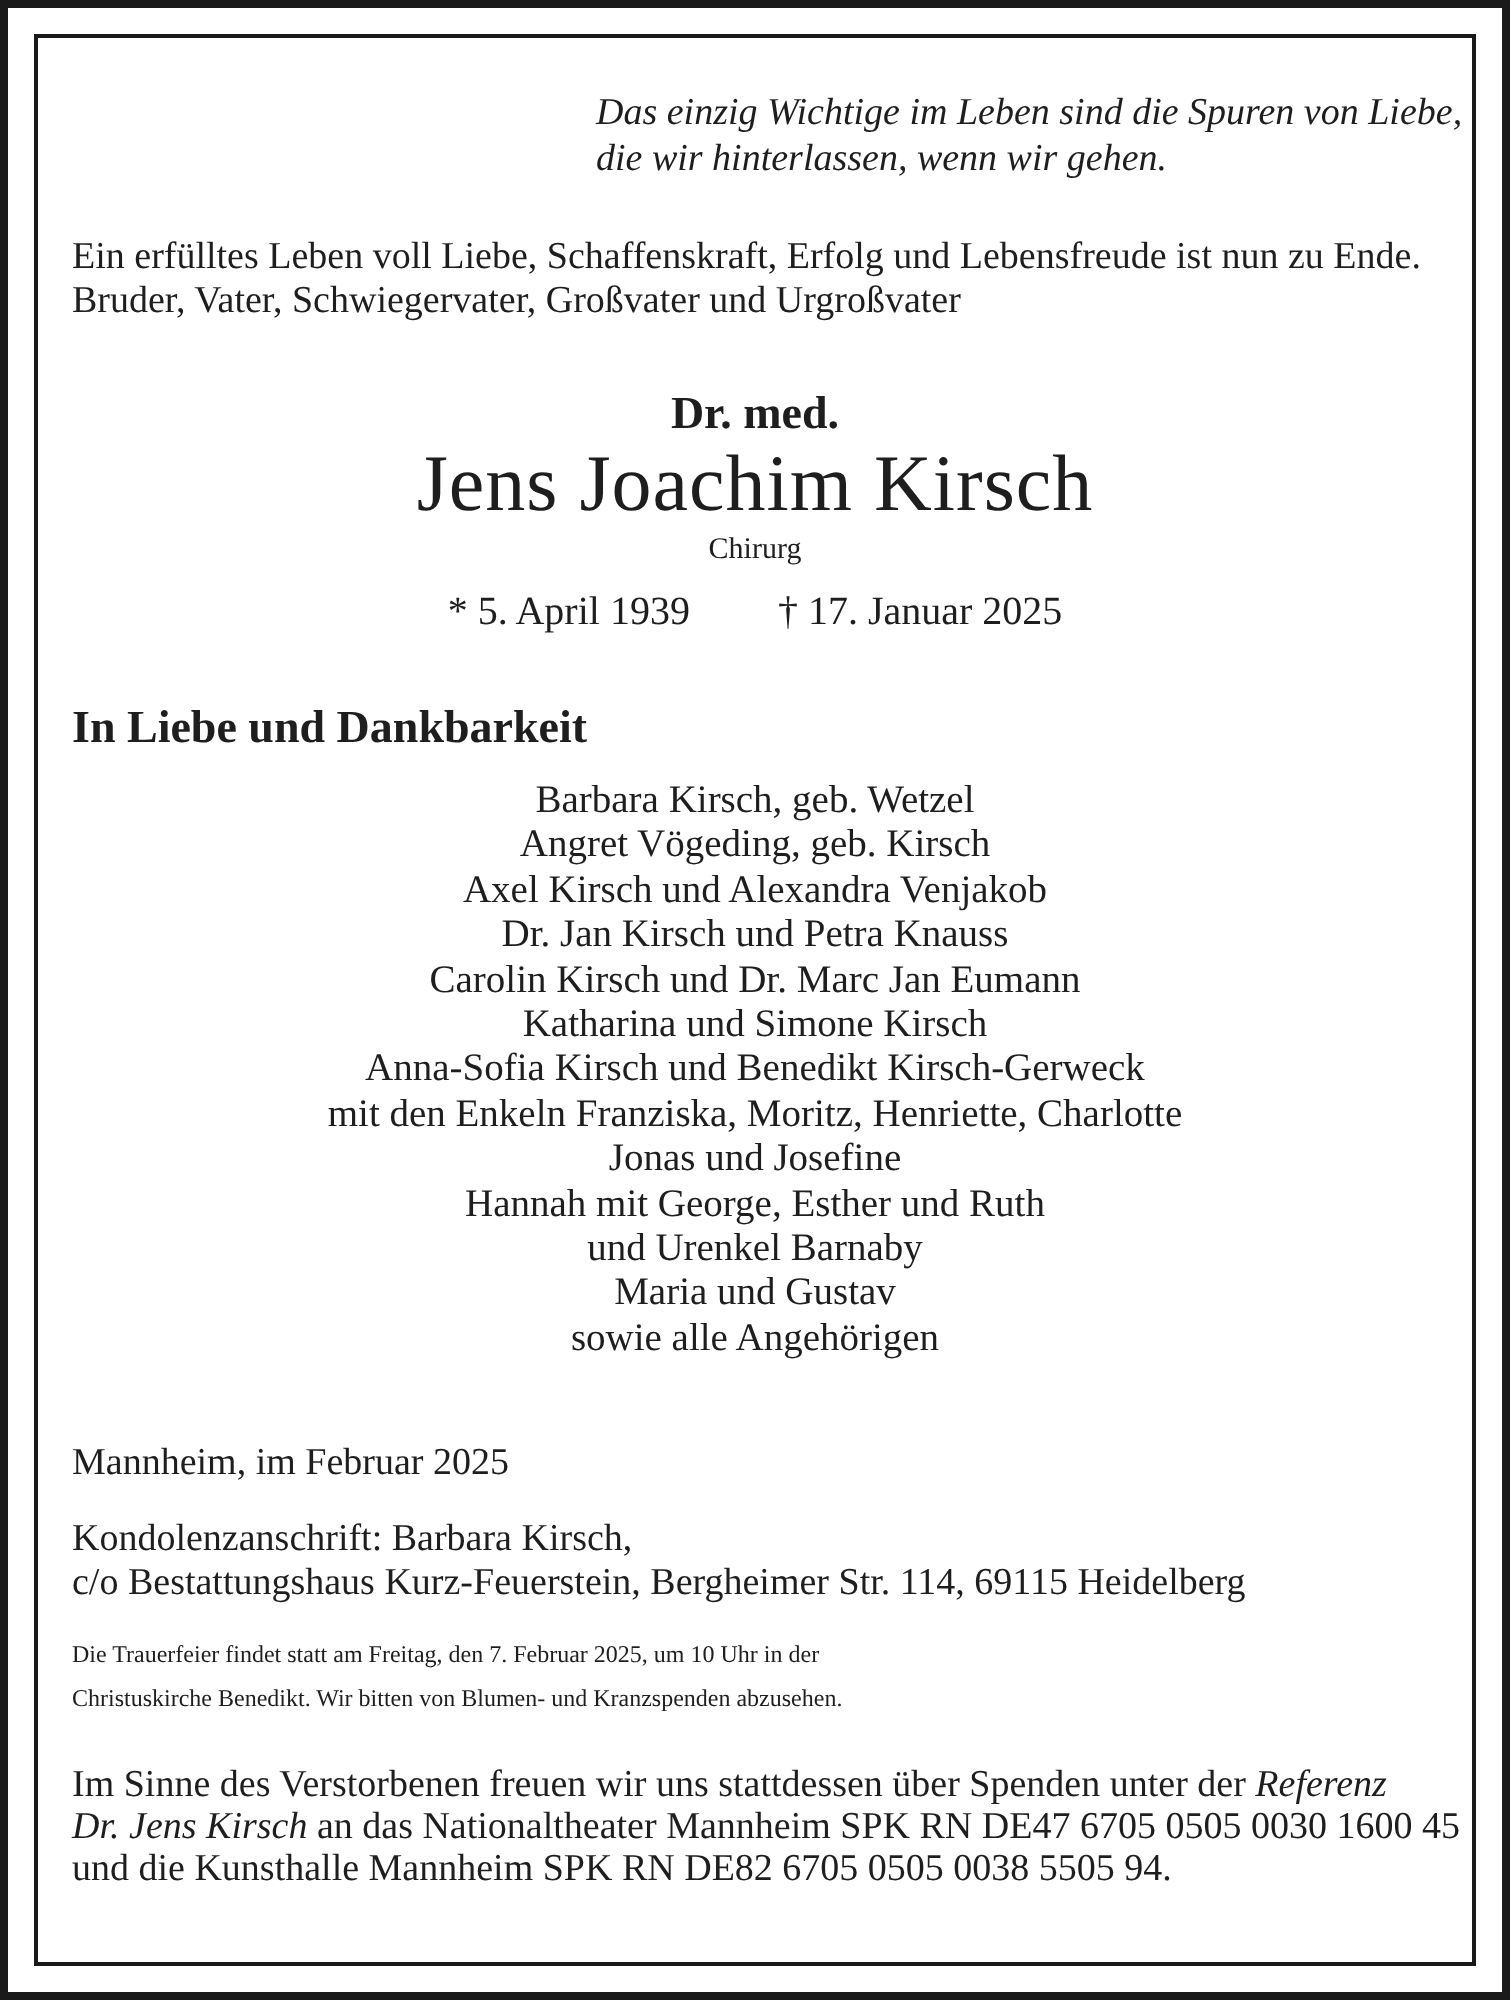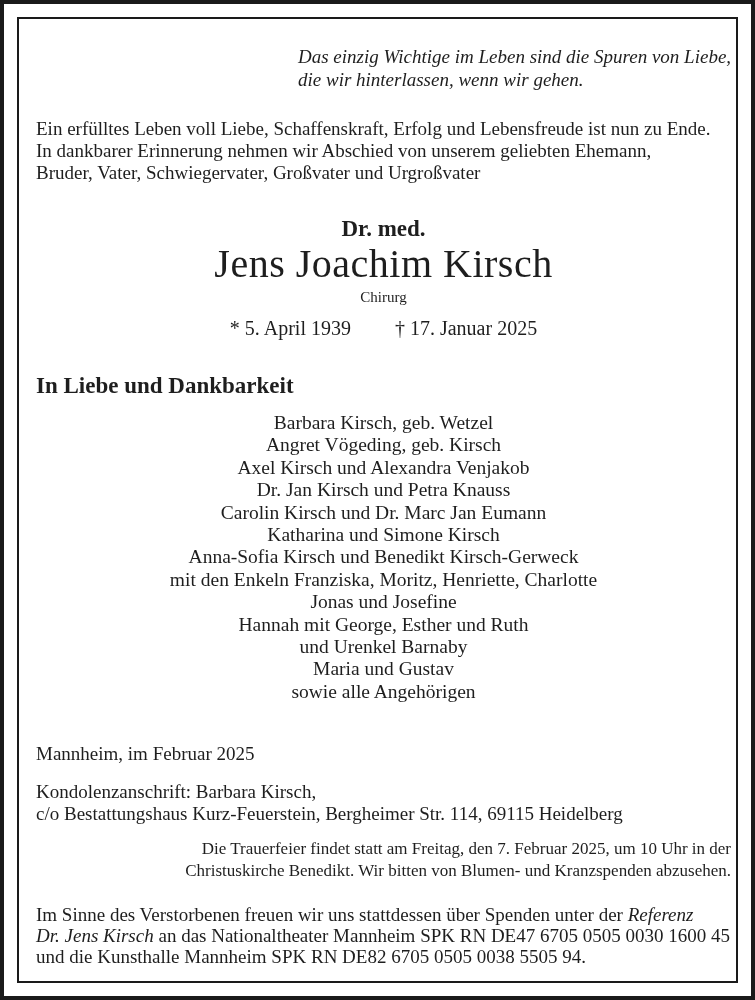--- a/index.html
+++ b/index.html
@@ -16,21 +16,21 @@
   }
   .outer-frame {
     width: 755px; height: 1000px;
     border: 4px solid var(--border-color);
     padding: 13px;
     background: var(--bg-color);
   }
   .inner-frame {
     height: 100%;
     border: 2px solid var(--border-color);
-    padding: 26px 5px 20px 17px;
+    padding: 26px 17px 20px 17px;
     overflow: hidden;
   }
   .epigraph {
     font-style: italic;
     font-size: 19px;
     line-height: 23px;
     padding-left: 262px;
   }
   .intro {
     margin-top: 27px;
@@ -77,23 +77,22 @@
     font-size: 19px;
     line-height: 22px;
   }
   .condolence {
     margin-top: 16px;
     font-size: 19px;
     line-height: 22px;
   }
   .funeral {
     margin-top: 13px;
-    font-size: 17px;
+    font-size: 12px;
     line-height: 22px;
-    text-align: right;
   }
   .donation {
     margin-top: 22px;
     font-size: 19px;
     line-height: 21px;
   }
   .italic { font-style: italic; }
   .line { white-space: nowrap; }
 </style>
 </head>
@@ -102,21 +101,20 @@
 <div class="outer-frame">
   <div class="inner-frame">
 
     <div class="epigraph">
       <div class="line">Das einzig Wichtige im Leben sind die Spuren von Liebe,</div>
       <div class="line">die wir hinterlassen, wenn wir gehen.</div>
     </div>
 
     <div class="intro">
       <div class="line">Ein erfülltes Leben voll Liebe, Schaffenskraft, Erfolg und Lebensfreude ist nun zu Ende.</div>
-      <div class="line">In dankbarer Erinnerung nehmen wir Abschied von unserem geliebten Ehemann,</div>
       <div class="line">Bruder, Vater, Schwiegervater, Großvater und Urgroßvater</div>
     </div>
 
     <div class="deceased">
       <div class="deceased-title">Dr. med.</div>
       <div class="deceased-name">Jens Joachim Kirsch</div>
       <div class="deceased-profession">Chirurg</div>
       <div class="dates">
         <span class="birth">* 5. April 1939</span><span>† 17. Januar 2025</span>
       </div>

